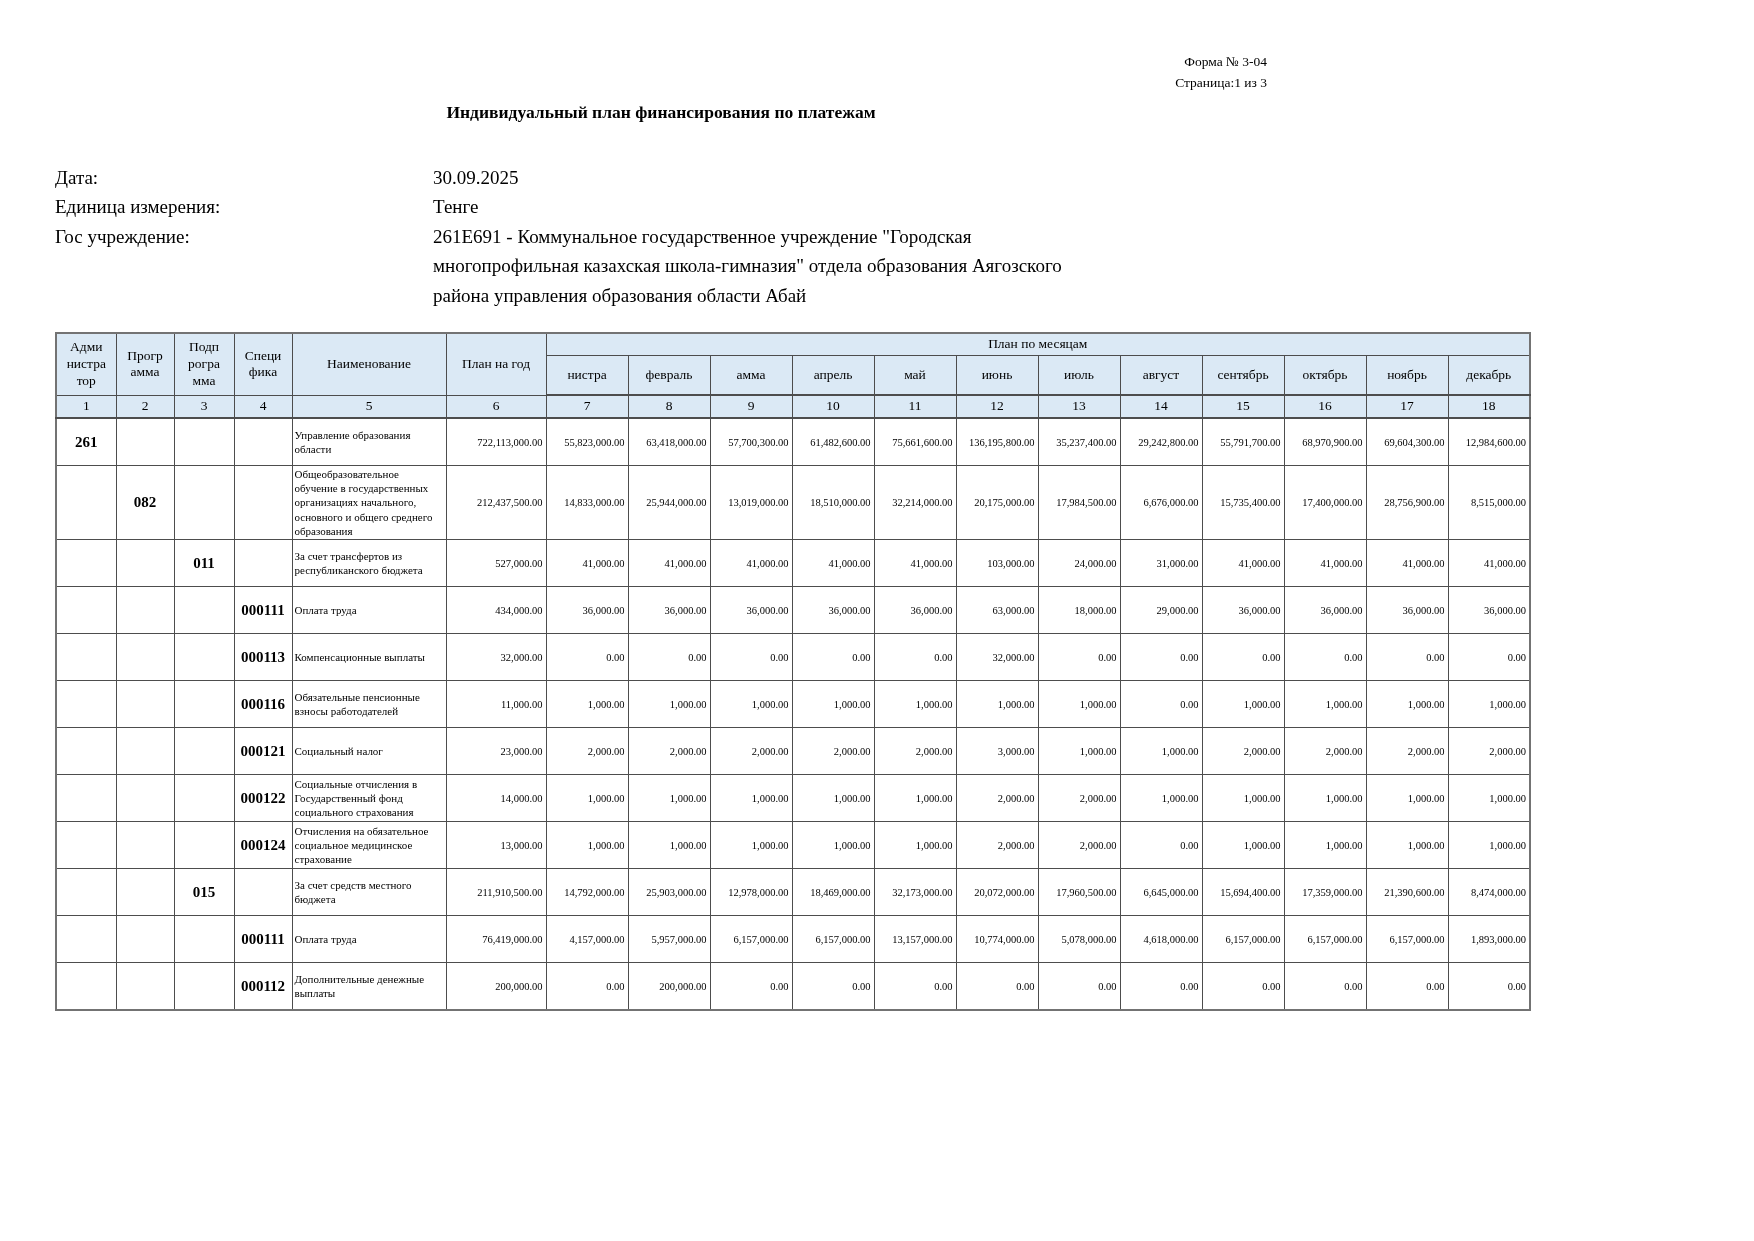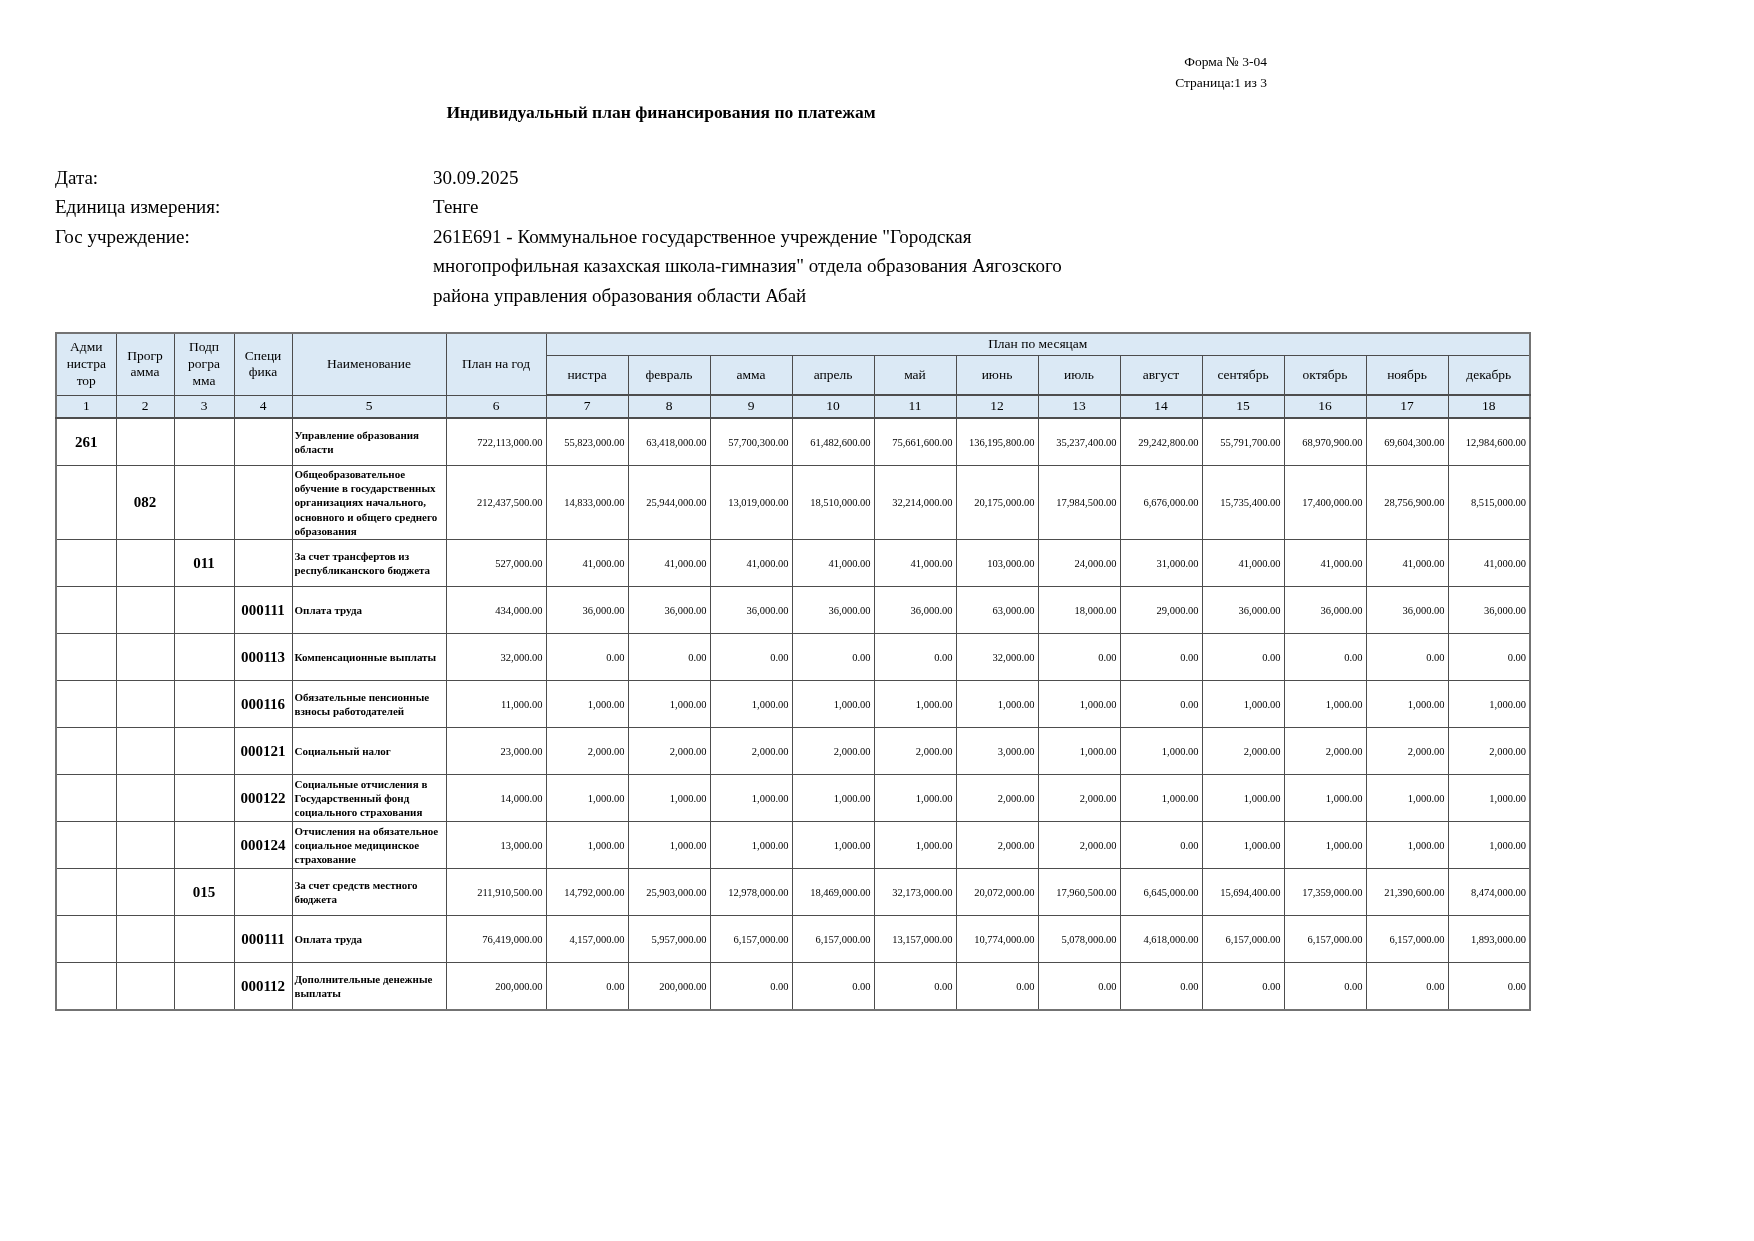--- a/index.html
+++ b/index.html
@@ -80,21 +80,20 @@
     font-size: 15px;
     text-align: center;
     padding: 1px;
     font-weight: bold;
   }
   tbody td.name {
     font-size: 11px;
     text-align: left;
     line-height: 1.3;
     padding: 1px 2px;
-    font-weight: bold;
   }
   tbody td.num {
     font-size: 10.5px;
     text-align: right;
     padding: 1px 3px 1px 1px;
     white-space: nowrap;
   }
 </style>
 </head>
 <body>

